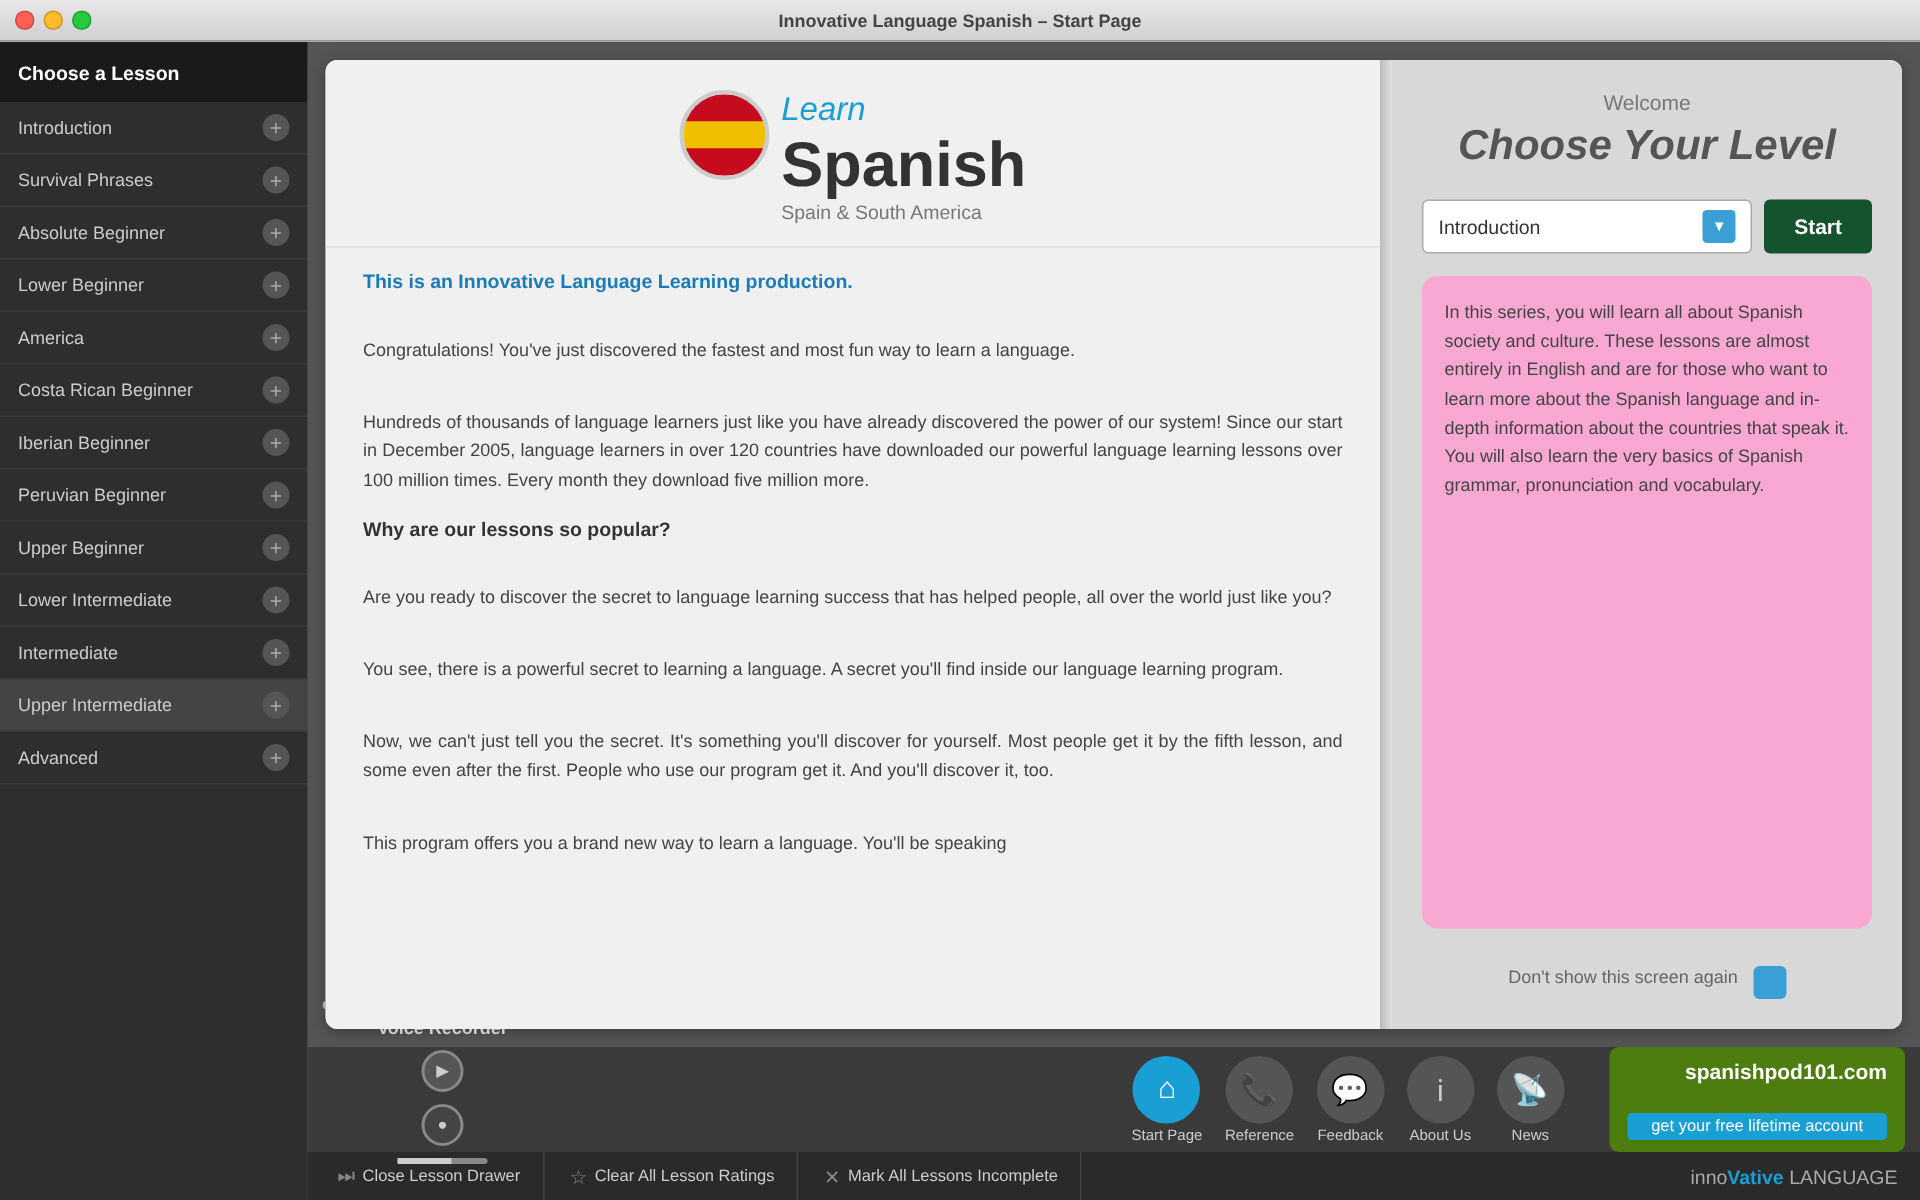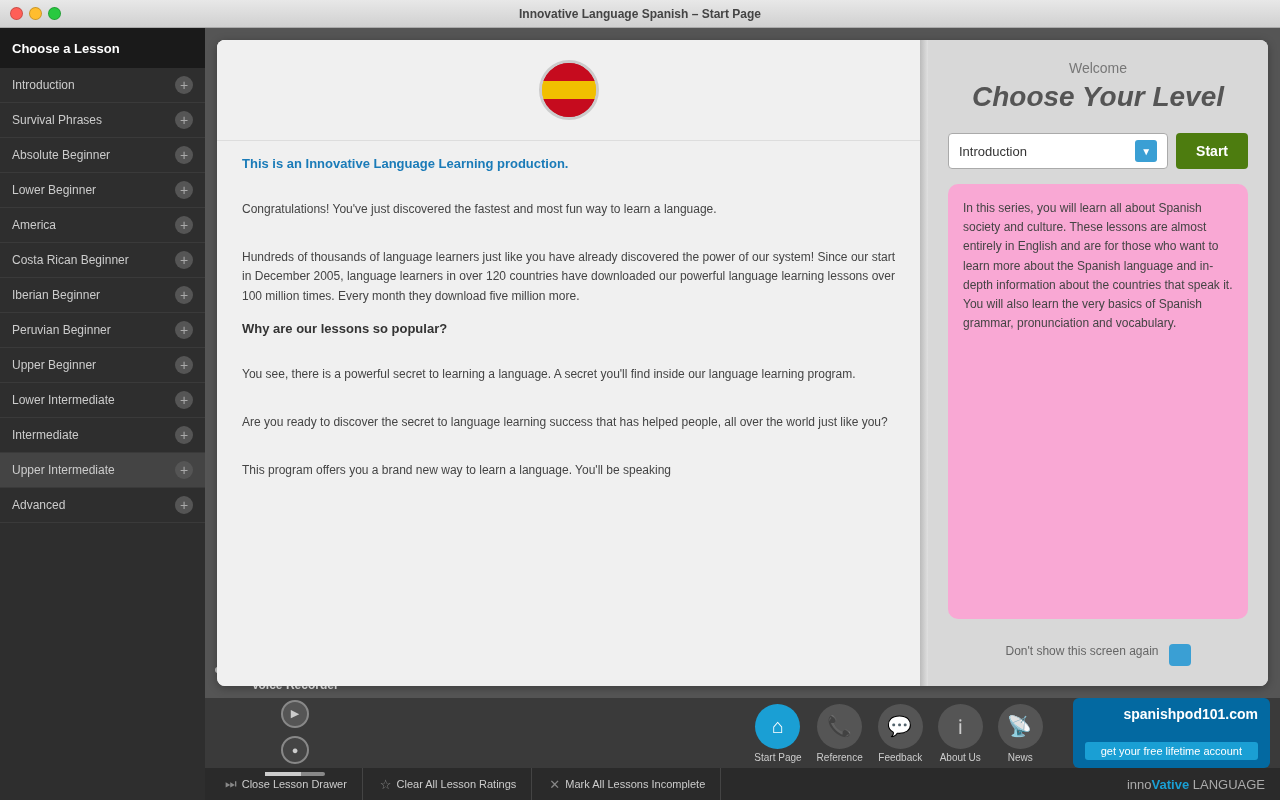--- a/index.html
+++ b/index.html
@@ -234,21 +234,21 @@
     }
     .dropdown-arrow {
       width: 22px; height: 22px;
       background: #3a9fd4;
       border-radius: 3px;
       display: flex; align-items: center; justify-content: center;
       color: #fff;
       font-size: 10px;
     }
     .start-button {
-      background: #4d7c0f;
+      background: #14532d;
       color: #fff;
       border: none;
       border-radius: 4px;
       padding: 7px 20px;
       font-size: 14px;
       font-weight: bold;
       cursor: pointer;
     }
     .description-bubble {
       background: #f9a8d4;
@@ -371,21 +371,21 @@
     .feedback-icon { background: #555; color: #ccc; }
     .aboutus-icon { background: #555; color: #ccc; }
     .news-icon { background: #555; color: #ccc; }
 
     
     .brand-area {
       display: flex;
       flex-direction: column;
       align-items: flex-end;
       margin-left: 15px;
-      background: #0369a1;
+      background: #4d7c0f;
       padding: 8px 12px;
       border-radius: 6px;
       min-width: 180px;
     }
     .brand-url {
       color: #fff;
       font-size: 14px;
       font-weight: bold;
     }
     .brand-cta {
@@ -504,30 +504,36 @@
 
       <div class="left-pane">
 
         <div class="logo-area">
           <div class="logo-wrapper">
             <div class="flag-circle">
               <div style="position:absolute; width:100%; height:33.33%; top:0; background:#c60b1e;"></div>
               <div style="position:absolute; width:100%; height:33.34%; top:33.33%; background:#f1bf00;"></div>
               <div style="position:absolute; width:100%; height:33.33%; top:66.67%; background:#c60b1e;"></div>
             </div>
+            <div class="logo-text-block">
+              <span class="learn-text">Learn</span>
+              <span class="spanish-text">Spanish</span>
+              <span class="subtitle-text">Spain &amp; South America</span>
+            </div>
           </div>
         </div>
 
         <div class="scroll-content">
           <p class="content-heading">This is an Innovative Language Learning production.</p>
           <p class="content-para">Congratulations! You've just discovered the fastest and most fun way to learn a language.</p>
           <p class="content-para">Hundreds of thousands of language learners just like you have already discovered the power of our system! Since our start in December 2005, language learners in over 120 countries have downloaded our powerful language learning lessons over 100 million times. Every month they download five million more.</p>
           <p class="content-subheading">Why are our lessons so popular?</p>
+          <p class="content-para">Are you ready to discover the secret to language learning success that has helped people, all over the world just like you?</p>
           <p class="content-para">You see, there is a powerful secret to learning a language. A secret you'll find inside our language learning program.</p>
-          <p class="content-para">Are you ready to discover the secret to language learning success that has helped people, all over the world just like you?</p>
+          <p class="content-para">Now, we can't just tell you the secret. It's something you'll discover for yourself. Most people get it by the fifth lesson, and some even after the first. People who use our program get it. And you'll discover it, too.</p>
           <p class="content-para">This program offers you a brand new way to learn a language. You'll be speaking</p>
         </div>
       </div>
 
       <div class="vertical-divider"></div>
 
       <div class="right-pane">
         <p class="welcome-text">Welcome</p>
         <p class="choose-level-text">Choose Your Level</p>
 

